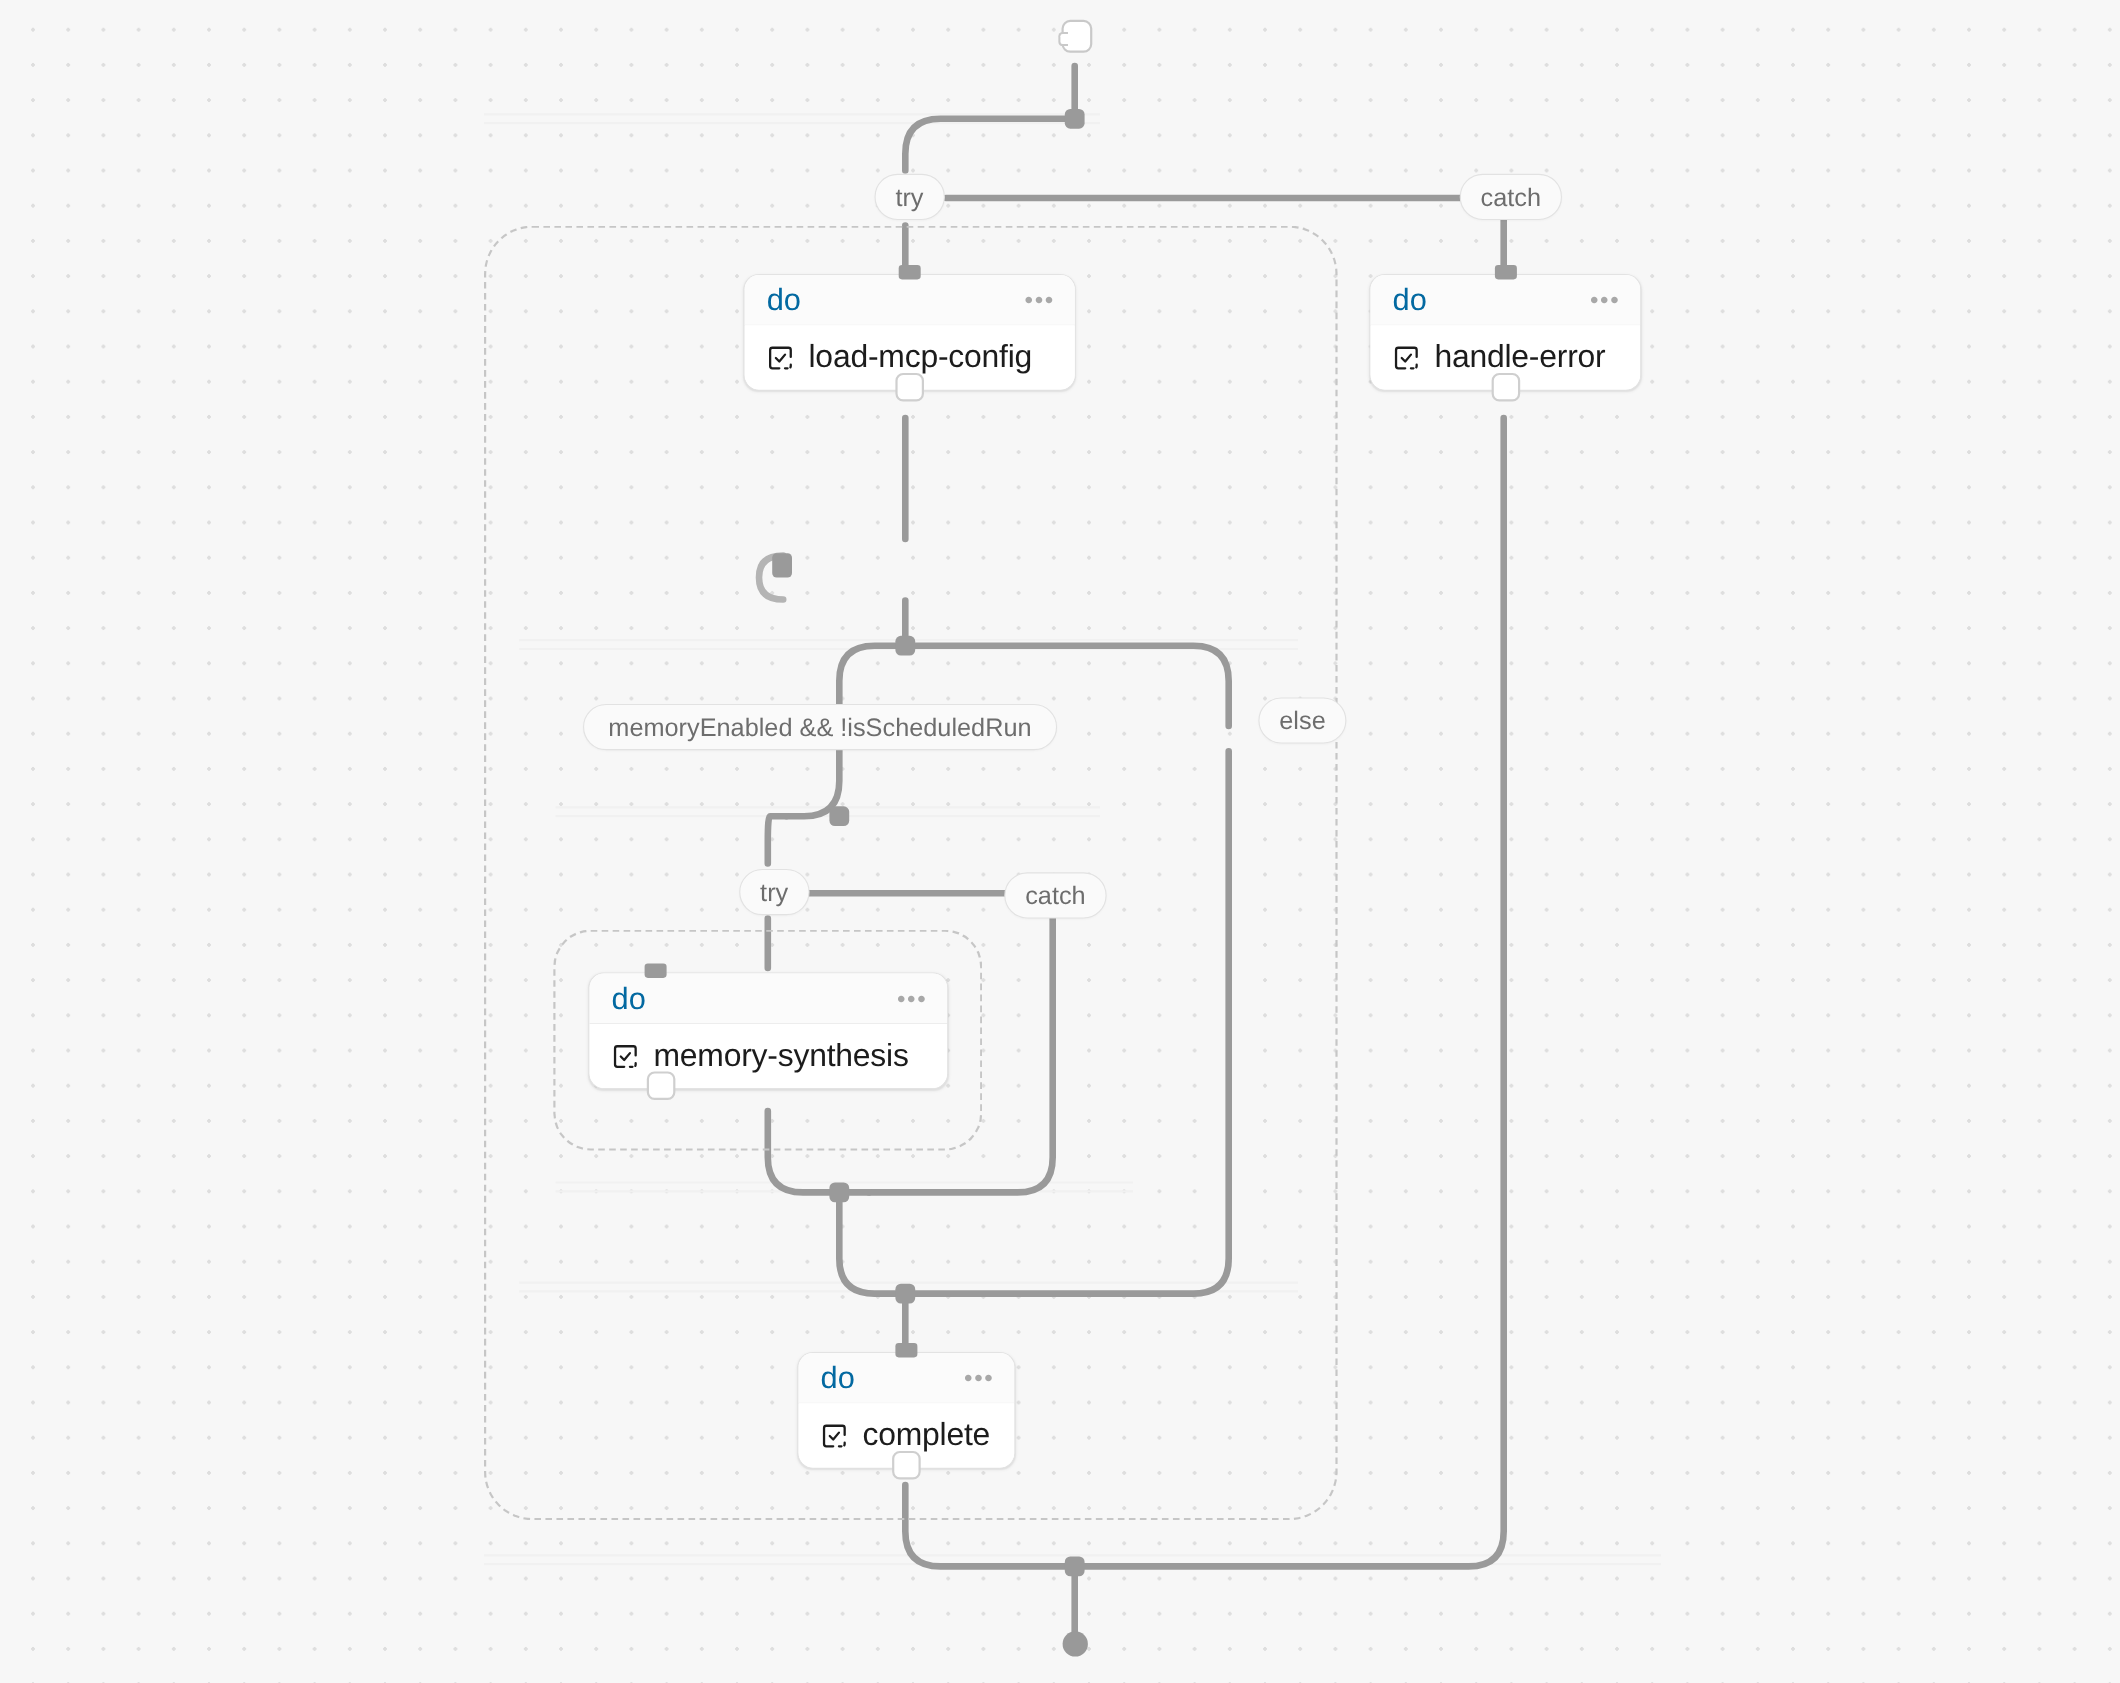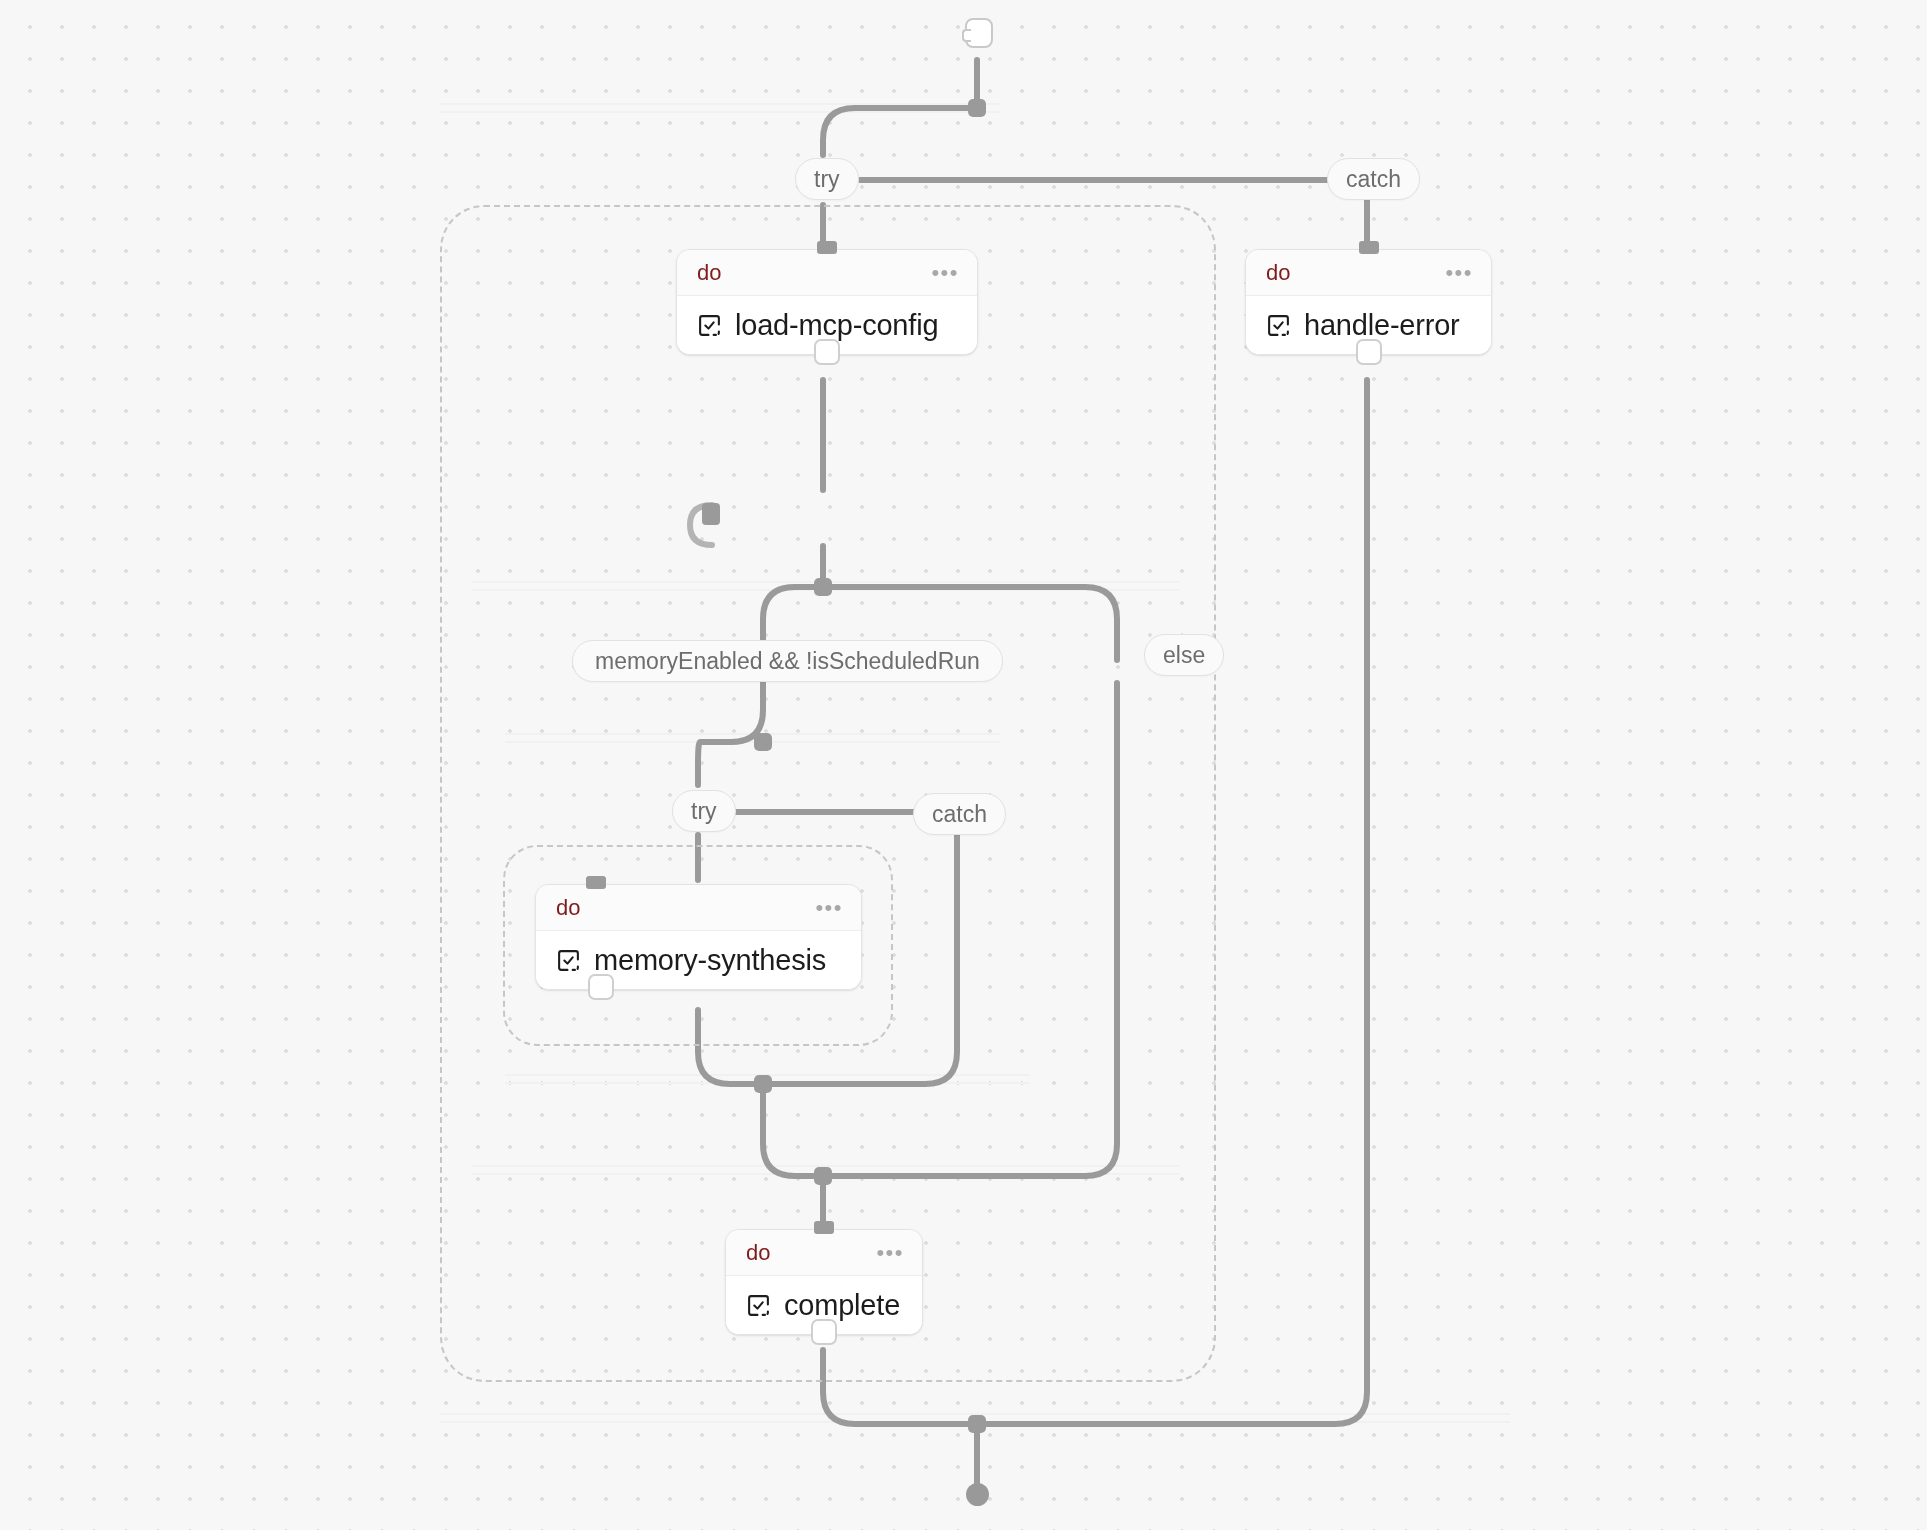--- a/index.html
+++ b/index.html
@@ -51,22 +51,22 @@
     height: 45px;
     display: flex;
     align-items: center;
     justify-content: space-between;
     padding: 0 18px 0 20px;
     background: #fbfbfb;
     border-bottom: 1px solid #ededed;
     border-radius: 13px 13px 0 0;
   }
   .node-header-label {
-    font-size: 22px;
-    color: #7f1d1d;
+    font-size: 28px;
+    color: #0369a1;
     line-height: 1;
   }
   .node-menu-dots {
     font-size: 22px;
     color: #a8a8a8;
     letter-spacing: 1.5px;
     line-height: 0.5;
     cursor: pointer;
     user-select: none;
   }
@@ -322,21 +322,21 @@
   <div class="junction" style="left:977px; top:1424px;"></div>
 
   <div class="loopback-stub" style="left:702px; top:503px;"></div>
 
   <div class="pill" style="left:795px; top:158px;">
     <span>try</span>
   </div>
   <div class="pill" style="left:1327px; top:158px;">
     <span>catch</span>
   </div>
-  <div class="pill cond" style="left:572px; top:640px;">
+  <div class="pill cond" style="left:530px; top:640px;">
     <span>memoryEnabled &amp;&amp; !isScheduledRun</span>
   </div>
   <div class="pill" style="left:1144px; top:634px;">
     <span>else</span>
   </div>
   <div class="pill" style="left:672px; top:790px;">
     <span>try</span>
   </div>
   <div class="pill" style="left:913px; top:793px;">
     <span>catch</span>

